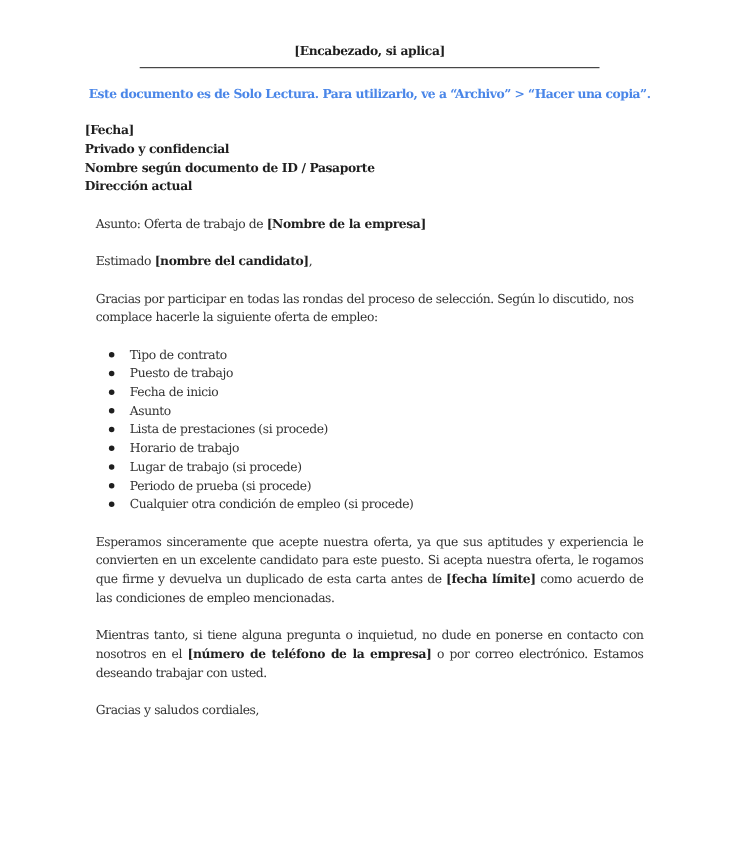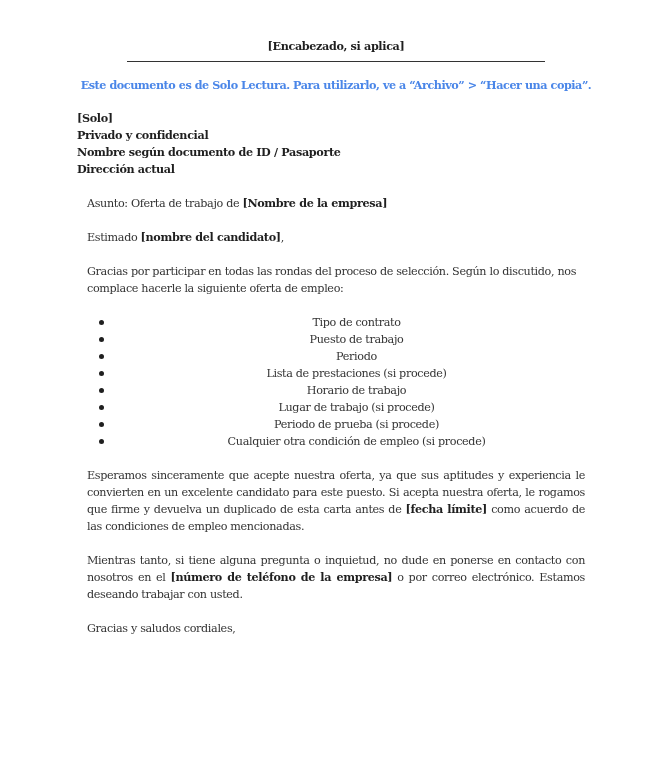--- a/index.html
+++ b/index.html
@@ -20,54 +20,55 @@
       width: 418px; margin: 6px auto 0 auto; border-top: 1px solid #333;
       height: 0;
     }
     .notice {
       color: #4a86e8; font-weight: bold; text-align: center; margin-top: 15px;
       letter-spacing: -0.45px;
     }
     .block { margin-top: 17px; }
     p { margin: 10px; }
     .just { text-align: justify; }
-    ul.bullets { list-style: none; margin: 17px 0 0 0; padding: 0 0 0 20px; text-align: center; }
+    ul.bullets { list-style: none; margin: 17px 0 0 0; padding: 0 0 0 20px; }
     ul.bullets li { position: relative; padding-left: 21px; height: 17px; }
     ul.bullets li::before {
       content: ""; position: absolute; left: 2px; top: 6px; width: 5px; height: 5px;
       background: #1f1f1f; border-radius: 50%;
     }
   </style>
 </head>
 <body>
 
 <div class="page">
   <div class="doc">
 
     <div class="header-title center">[Encabezado, si aplica]</div>
     <div class="rule"></div>
     <div class="notice">Este documento es de Solo Lectura. Para utilizarlo, ve a “Archivo” &gt; “Hacer una copia”.</div>
 
     <div class="block" style="margin-top:16px;">
-      <div class="b">[Solo]</div>
+      <div class="b">[Fecha]</div>
       <div class="b">Privado y confidencial</div>
       <div class="b">Nombre según documento de ID / Pasaporte</div>
       <div class="b">Dirección actual</div>
     </div>
 
     <p class="block"><span>Asunto: Oferta de trabajo de </span><span class="b">[Nombre de la empresa]</span></p>
 
     <p class="block"><span>Estimado </span><span class="b">[nombre del candidato]</span><span>,</span></p>
 
     <p class="block">Gracias por participar en todas las rondas del proceso de selección. Según lo discutido, nos complace hacerle la siguiente oferta de empleo:</p>
 
     <ul class="bullets">
       <li>Tipo de contrato</li>
       <li>Puesto de trabajo</li>
-      <li>Periodo</li>
+      <li>Fecha de inicio</li>
+      <li>Asunto</li>
       <li>Lista de prestaciones (si procede)</li>
       <li>Horario de trabajo</li>
       <li>Lugar de trabajo (si procede)</li>
       <li>Periodo de prueba (si procede)</li>
       <li>Cualquier otra condición de empleo (si procede)</li>
     </ul>
 
     <p class="block just"><span>Esperamos sinceramente que acepte nuestra oferta, ya que sus aptitudes y experiencia le convierten en un excelente candidato para este puesto. Si acepta nuestra oferta, le rogamos que firme y devuelva un duplicado de esta carta antes de </span><span class="b">[fecha límite]</span><span> como acuerdo de las condiciones de empleo mencionadas.</span></p>
 
     <p class="block just"><span>Mientras tanto, si tiene alguna pregunta o inquietud, no dude en ponerse en contacto con nosotros en el </span><span class="b">[número de teléfono de la empresa]</span><span> o por correo electrónico. Estamos deseando trabajar con usted.</span></p>

